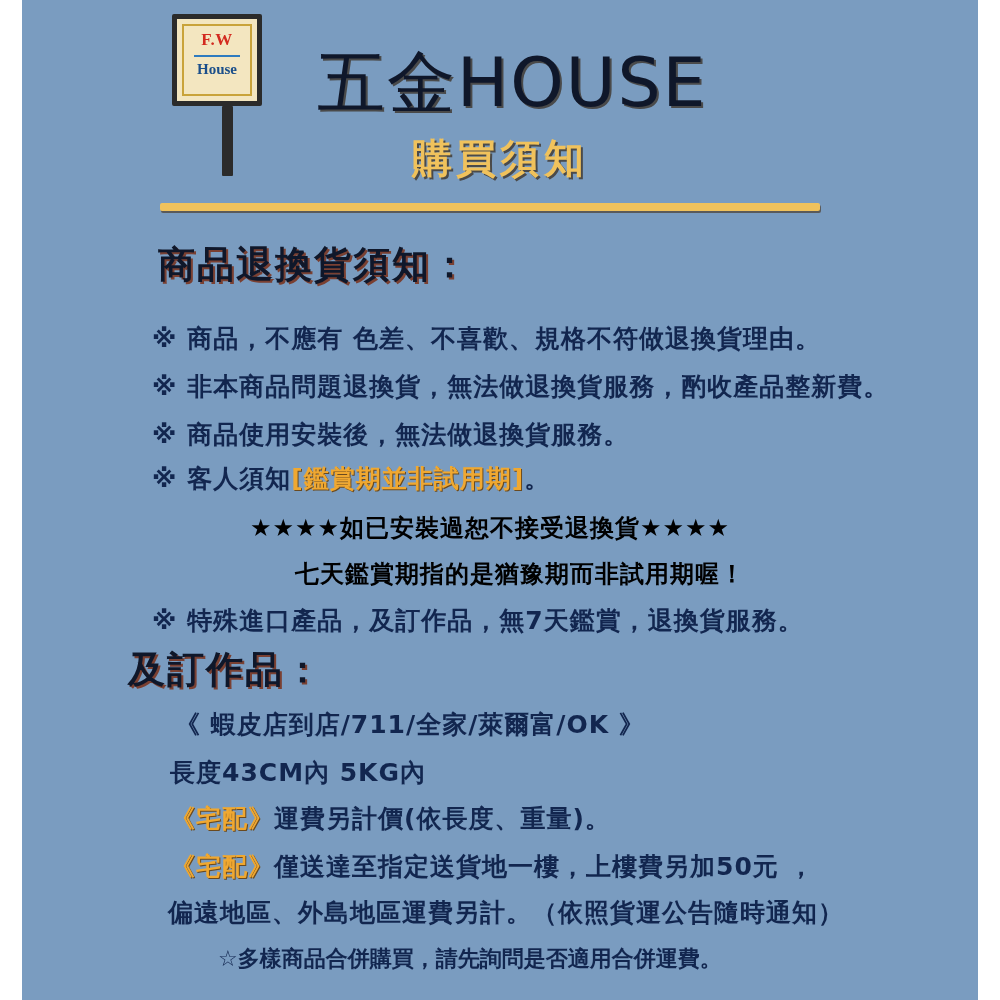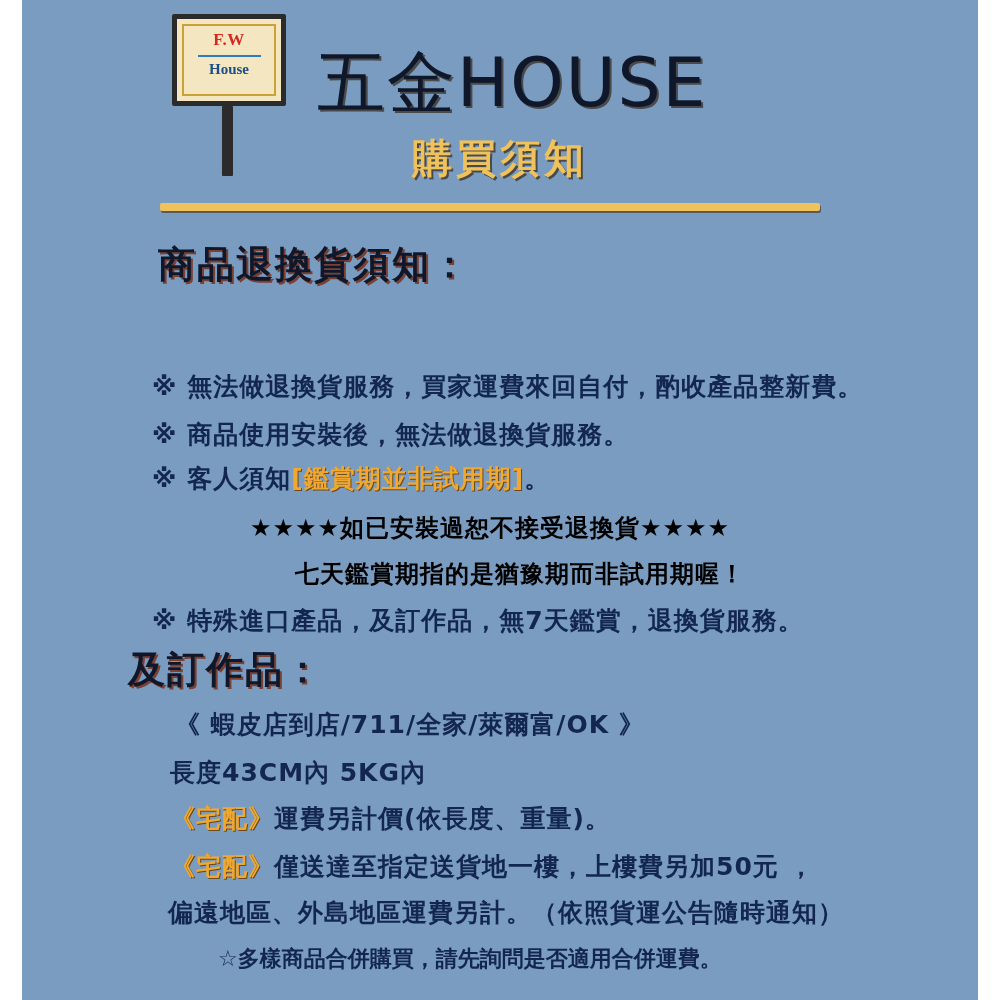--- a/index.html
+++ b/index.html
@@ -42,21 +42,21 @@
     position: absolute;
     left: 150px;
     top: 14px;
     width: 120px;
     height: 170px;
   }
   .board-frame {
     position: absolute;
     left: 0;
     top: 0;
-    width: 114px;
+    width: 90px;
     height: 92px;
     background: #f3e6c0;
     border: 5px solid #2b2b2b;
     box-sizing: border-box;
     border-radius: 2px;
   }
   .board-inner {
     position: absolute;
     left: 5px;
     top: 5px;
@@ -210,23 +210,26 @@
     </div>
 
     <div class="brand-title">五金HOUSE</div>
     <div class="brand-sub">購買須知</div>
   </div>
 
   <div class="divider"></div>
 
   <div class="section-title" id="returns-title">商品退換貨須知：</div>
 
+  <div class="line bullet-line" style="left:152px; top:322px;">
+    <span class="mark">※</span><span>商品，不應有 色差、不喜歡、規格不符做退換貨理由。</span>
+  </div>
 
   <div class="line bullet-line" style="left:152px; top:370px;">
-    <span class="mark">※</span><span>無法做退換貨服務，買家運費來回自付，酌收產品整新費。</span>
+    <span class="mark">※</span><span>非本商品問題退換貨，無法做退換貨服務，酌收產品整新費。</span>
   </div>
 
   <div class="line bullet-line" style="left:152px; top:418px;">
     <span class="mark">※</span><span>商品使用安裝後，無法做退換貨服務。</span>
   </div>
 
   <div class="line bullet-line" style="left:152px; top:462px;">
     <span class="mark">※</span><span>客人須知</span><span class="hl-orange">[鑑賞期並非試用期]</span><span>。</span>
   </div>
 

